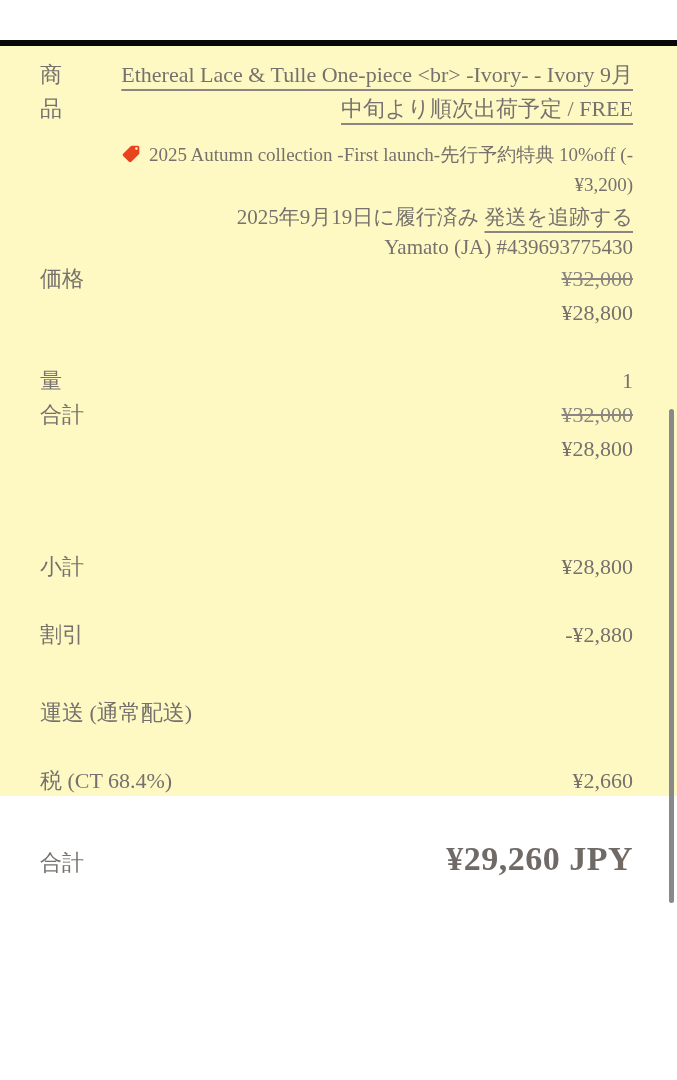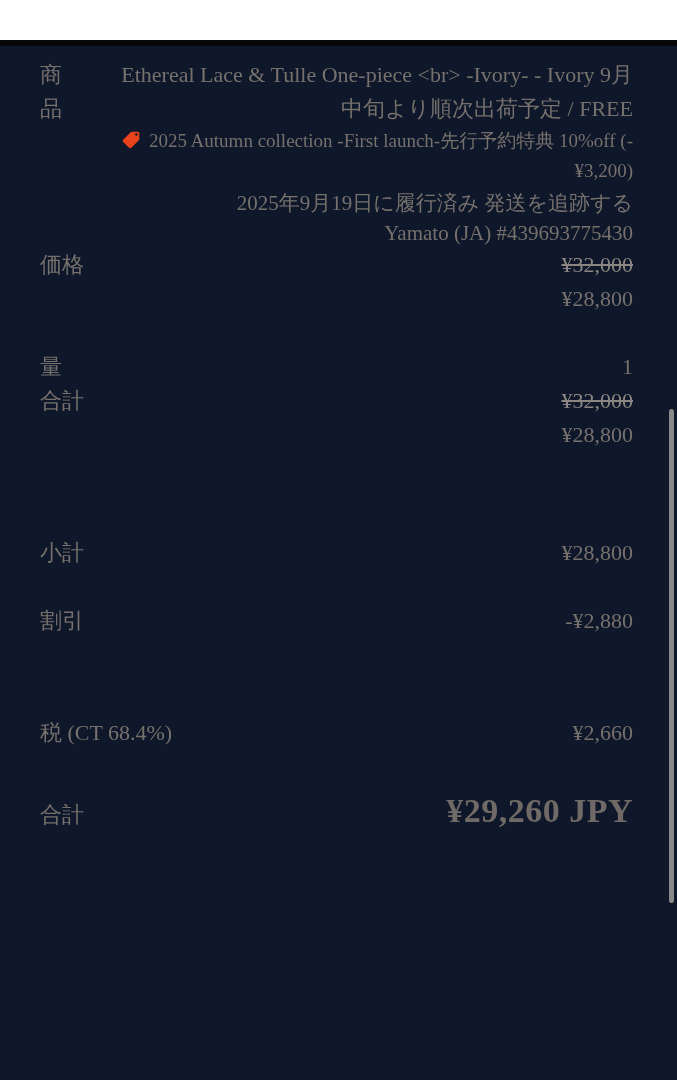--- a/index.html
+++ b/index.html
@@ -5,50 +5,52 @@
   * { margin: 0; padding: 0; box-sizing: border-box; }
   html, body {
     width: 677px; height: 1080px;
     overflow: hidden;
     font-family: "Liberation Serif", "DejaVu Serif", serif;
     background: #ffffff;
   }
   .top-white { height: 40px; background: #ffffff; }
   .black-bar { height: 6px; background: #070707; width: 100%; }
   .sheet {
-    background: #0f172a;
-    height: 1034px;
+    background: #fef9c3;
+    height: 750px;
     padding: 6px 44px 0 40px;
     position: relative;
     color: #76716d;
   }
   .row {
     display: flex;
     justify-content: space-between;
     align-items: flex-start;
     font-size: 22px;
     line-height: 34px;
   }
   .row .label { white-space: normal; flex: 0 0 auto; max-width: 240px; }
   .row .label.narrow { width: 34px; }
   .row .value { text-align: right; flex: 1 1 auto; }
   a, .linkish {
     color: #76716d;
+    text-decoration: underline;
     text-decoration-thickness: 1.5px;
     text-underline-offset: 7px;
     text-decoration-color: #8b8681;
     cursor: pointer;
   }
   .product-title {
     display: block;
     max-width: 520px;
     margin-left: auto;
     text-align: right;
   }
   .promo {
+    margin-top: 14px;
     margin-left: auto;
     width: 520px;
     text-align: right;
     font-size: 19px;
     line-height: 30px;
   }
   .fulfill {
     margin-top: 2px;
     text-align: right;
     font-size: 21px;
@@ -147,20 +149,21 @@
     <div class="value">¥28,800</div>
   </div>
 
   <div class="row m34">
     <div class="label">割引</div>
     <div class="value">-¥2,880</div>
   </div>
 
 
   <div class="row m44">
+    <div class="label">運送 (通常配送)</div>
   </div>
 
   <div class="row m34">
     <div class="label">税 (CT 68.4%)</div>
     <div class="value">¥2,660</div>
   </div>
 
   <div class="row total-row">
     <div class="label">合計</div>
     <div class="value">¥29,260 JPY</div>

